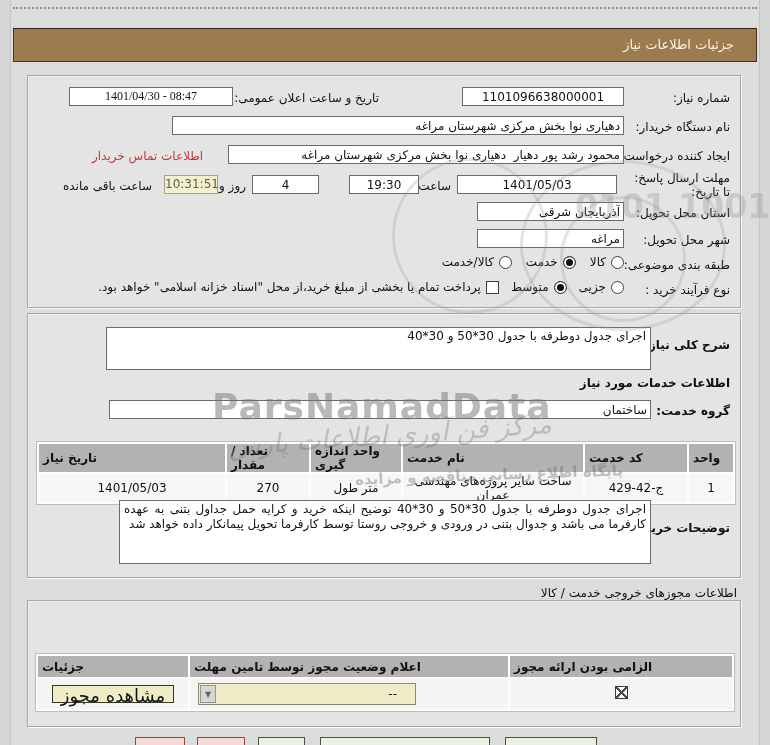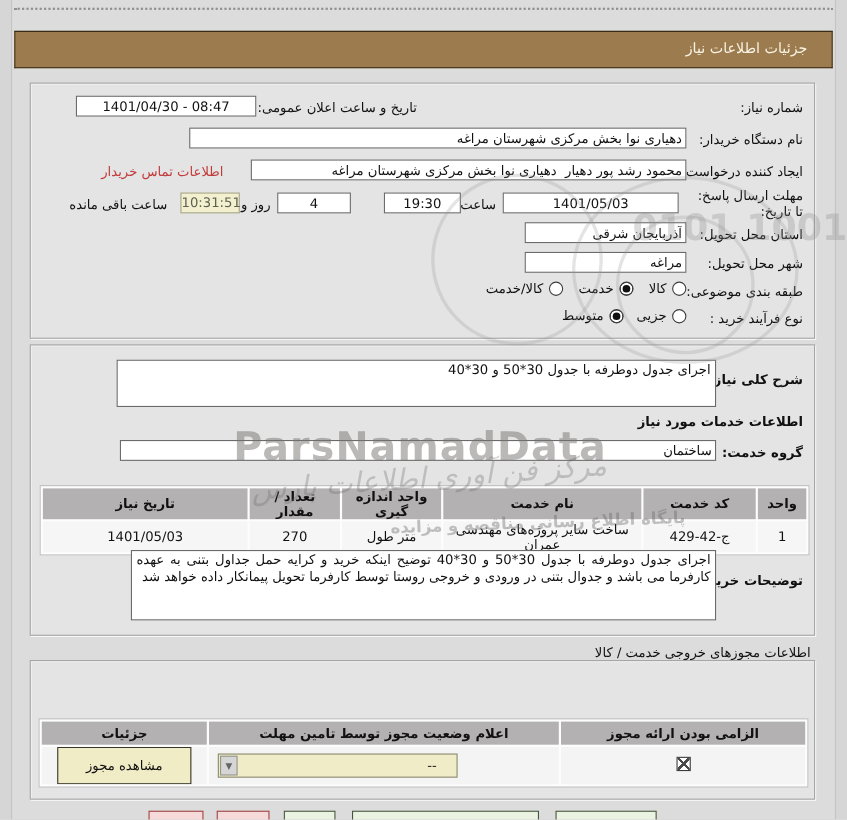--- a/index.html
+++ b/index.html
@@ -47,29 +47,29 @@
     linear-gradient(45deg,transparent 43%,#4a4a4a 43%,#4a4a4a 57%,transparent 57%),
     linear-gradient(135deg,transparent 43%,#4a4a4a 43%,#4a4a4a 57%,transparent 57%)}
 
   textarea.area{position:absolute;box-sizing:border-box;background:#fff;border:1px solid #6b6b6b;
     font-family:inherit;font-size:12px;line-height:15px;padding:1px 4px;resize:none;overflow:hidden;
     color:#111;direction:rtl}
 
   table.grid{position:absolute;border-collapse:separate;border-spacing:2px;background:#fdfdfd;
     border:1px solid #bdbdbd;table-layout:fixed}
   table.grid th{background:#b3b1b1;font-size:12px;font-weight:bold;color:#111;height:21px;
-    text-align:center;padding:0 4px;overflow:hidden}
+    text-align:left;padding:0 4px;overflow:hidden}
   table.grid td{background:#f6f6f6;font-size:12px;color:#111;text-align:center;height:20px;
     padding:0 4px;overflow:hidden}
   #lic-table td{height:30px;background:#f4f4f4}
 
   .heading{position:absolute;font-size:12px;color:#111;white-space:nowrap}
 
-  .btn-view{display:block;margin:0 auto;width:122px;height:34px;background:#f0ecc6;
-    border:1px solid #35352a;font-family:inherit;font-size:12px;color:#111;
+  .btn-view{display:block;margin:0 auto;width:122px;height:18px;background:#f0ecc6;
+    border:1px solid #35352a;font-family:inherit;font-size:18px;color:#111;
     line-height:19px;box-sizing:border-box;cursor:pointer;padding:0}
 
   .dropdown{width:218px;height:22px;background:#f0ecc8;border:1px solid #8a8a74;box-sizing:border-box;
     display:flex;align-items:center;margin-right:auto;margin-left:4px;cursor:pointer}
   .dd-value{flex:1;text-align:right;padding-right:18px;font-size:12px;color:#222;direction:ltr}
   .dd-arrow{width:16px;height:18px;margin-left:1px;background:#d6d6d6;border:1px solid #979787;
     display:flex;align-items:center;justify-content:center;font-size:8px;color:#666;box-sizing:border-box}
 
   .stub{position:absolute;top:737px;height:22px;box-sizing:border-box;cursor:pointer}
   .stub.pink{background:#f6dada;border:1px solid #9c4444}
@@ -90,22 +90,23 @@
 <body>
 
 <div class="frame"></div>
 <div class="dotted"></div>
 
 <div class="titlebar">جزئیات اطلاعات نیاز</div>
 
 <div class="panel" id="panel1">
 
   <span class="lbl" style="right:10px;top:15px">شماره نیاز:</span>
+  <input class="tbx ctr" style="right: 116px; top: 11px; width: 162px;" readonly="" value="1101096638000001">
   <span class="lbl" style="right:361px;top:15px">تاریخ و ساعت اعلان عمومی:</span>
-  <input class="tbx ctr" style="left: 41px; top: 11px; width: 164px;" readonly="" value="1401/04/30 - 08:47">
+  <input class="tbx ctr" style="left: 41px; top: 11px; width: 164px; font-family: Liberation Serif, serif;" readonly="" value="1401/04/30 - 08:47">
 
   <span class="lbl" style="right:10px;top:44px">نام دستگاه خریدار:</span>
   <input class="tbx" style="right: 116px; top: 40px; width: 452px;" readonly="" value="دهیاری نوا بخش مرکزی شهرستان مراغه">
 
   <span class="lbl" style="right:10px;top:73px">ایجاد کننده درخواست:</span>
   <input class="tbx" style="right: 116px; top: 69px; width: 396px;" readonly="" value="محمود رشد پور دهیار  دهیاری نوا بخش مرکزی شهرستان مراغه">
   <span class="link" style="left:64px;top:73px">اطلاعات تماس خریدار</span>
 
   <span class="lbl wrap" style="right:10px;top:95px">مهلت ارسال پاسخ: تا تاریخ:</span>
   <input class="tbx ctr" style="right: 123px; top: 99px; width: 160px;" readonly="" value="1401/05/03">
@@ -140,20 +141,24 @@
 
   <span class="lbl" style="right:10px;top:207px">نوع فرآیند خرید :</span>
   <div class="optrow" style="right:116px;top:204px;gap:12px">
     <span class="opt">
       <span class="radio"></span>
       <span>جزیی</span>
     </span>
     <span class="opt">
       <span class="radio on"></span>
       <span>متوسط</span>
+    </span>
+    <span class="opt">
+      <span class="checkbox"></span>
+      <span>پرداخت تمام یا بخشی از مبلغ خرید،از محل "اسناد خزانه اسلامی" خواهد بود.</span>
     </span>
   </div>
 </div>
 
 <div class="panel" id="panel2">
 
   <span class="lbl b" style="right:10px;top:24px">شرح کلی نیاز:</span>
   <textarea class="area" style="left: 78px; top: 13px; width: 545px; height: 43px;" readonly="">اجرای جدول دوطرفه با جدول 30*50 و 30*40</textarea>
 
   <span class="lbl b" style="right:10px;top:62px">اطلاعات خدمات مورد نیاز</span>

